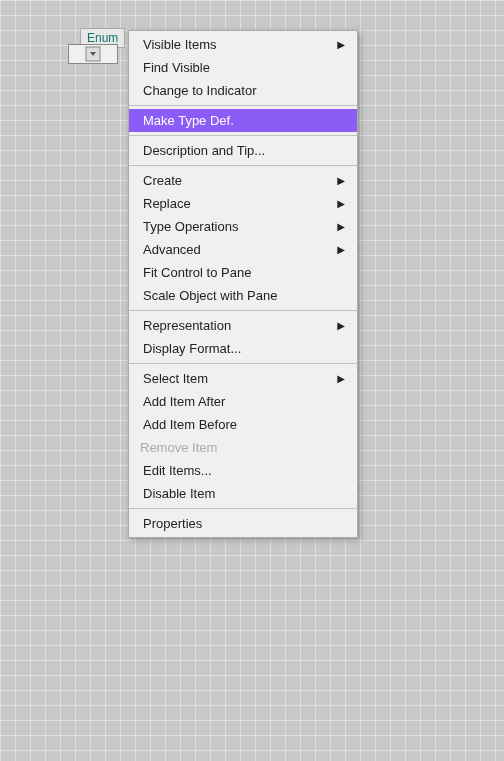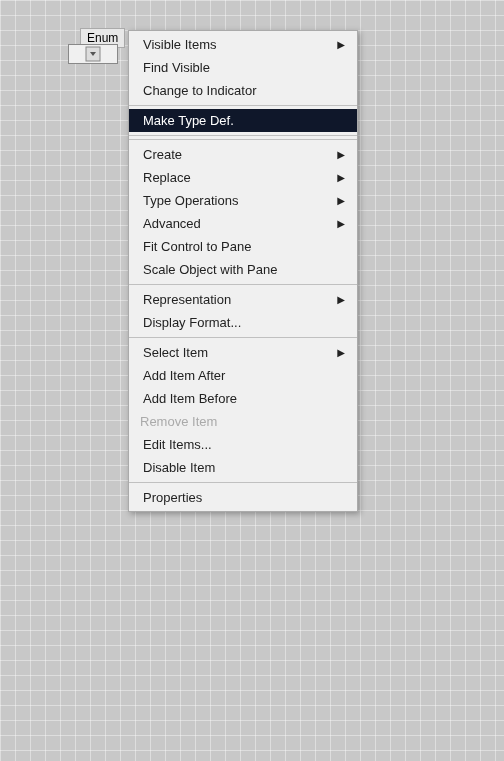--- a/index.html
+++ b/index.html
@@ -19,21 +19,21 @@
     }
 
     .enum-label {
       position: absolute;
       top: 28px;
       left: 80px;
       background: #e8e8e8;
       border: 1px solid #aaa;
       padding: 2px 6px;
       font-size: 12px;
-      color: #000000;
+      color: #0f766e;
     }
 
     .enum-control {
       position: absolute;
       top: 44px;
       left: 68px;
       width: 50px;
       height: 20px;
       background: #f0f0f0;
       border: 1px solid #888;
@@ -58,21 +58,21 @@
       align-items: center;
       justify-content: space-between;
       padding: 4px 12px 4px 14px;
       cursor: default;
       color: #222;
       user-select: none;
       white-space: nowrap;
     }
 
     .menu-item.highlighted {
-      background: #0f172a;
+      background: #8b5cf6;
       color: #fff;
     }
 
     .menu-item.disabled {
       color: #aaa;
       pointer-events: none;
       padding-left: 11px;
     }
 
     .menu-item .arrow {
@@ -107,20 +107,23 @@
       <span>Find Visible</span>
     </div>
     <div class="menu-item">
       <span>Change to Indicator</span>
     </div>
     <div class="menu-separator"></div>
     <div class="menu-item highlighted">
       <span>Make Type Def.</span>
     </div>
     <div class="menu-separator"></div>
+    <div class="menu-item">
+      <span>Description and Tip...</span>
+    </div>
     <div class="menu-separator"></div>
     <div class="menu-item">
       <span>Create</span>
       <span class="arrow">▶</span>
     </div>
     <div class="menu-item">
       <span>Replace</span>
       <span class="arrow">▶</span>
     </div>
     <div class="menu-item">

